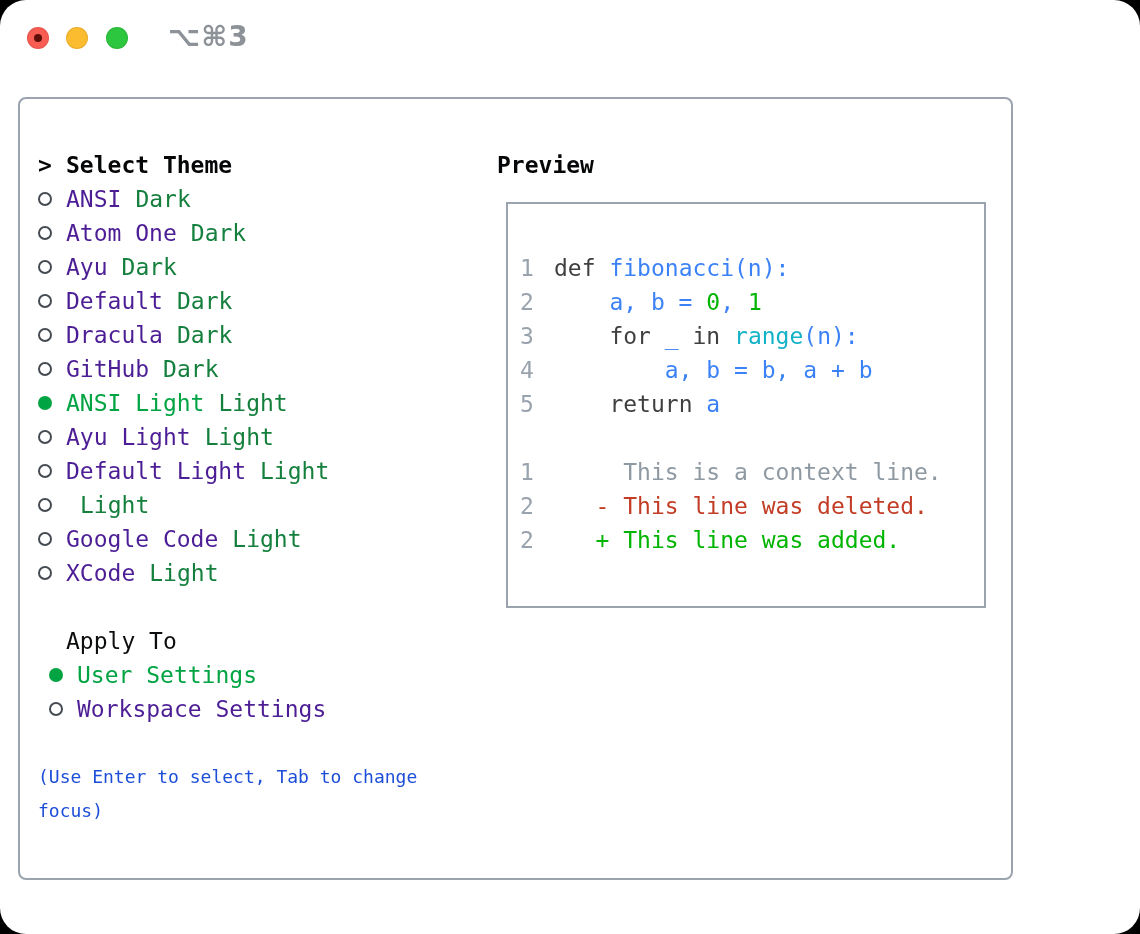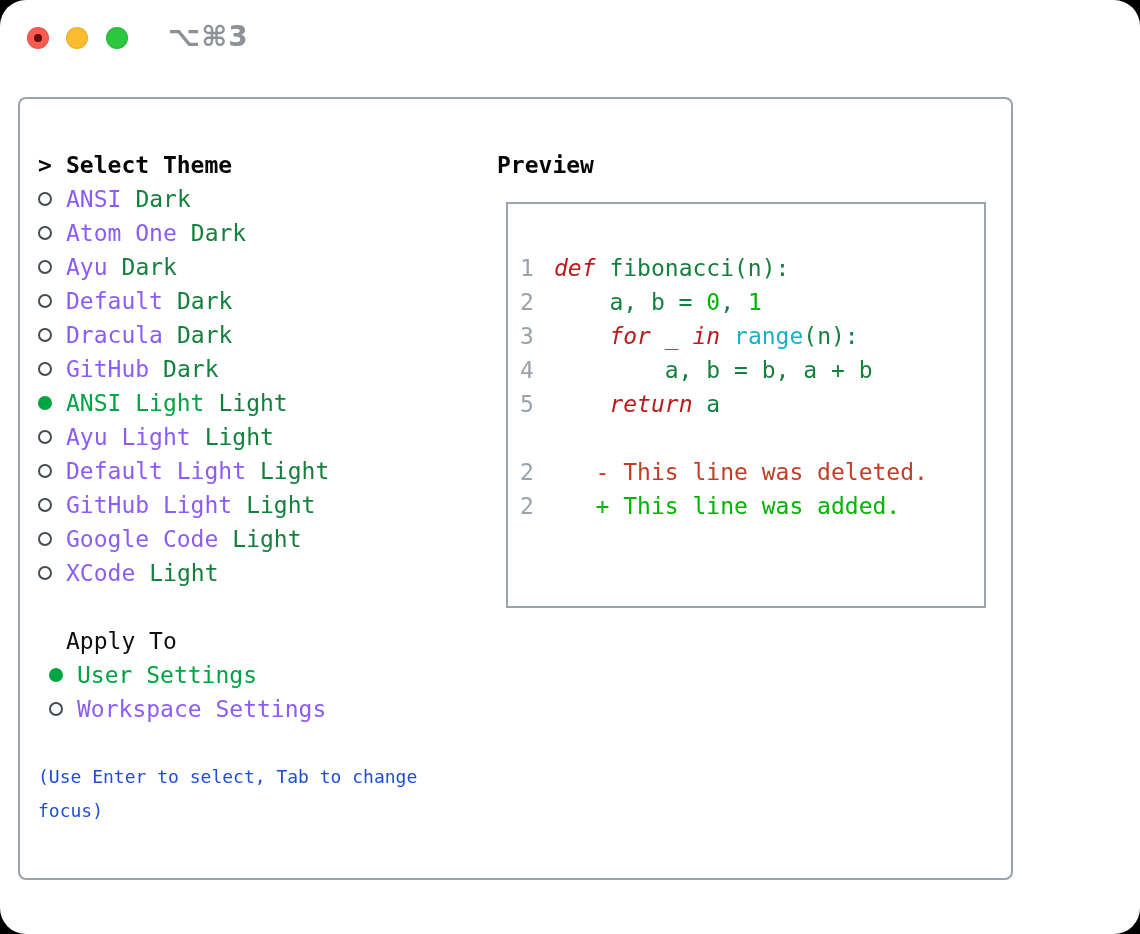--- a/index.html
+++ b/index.html
@@ -25,21 +25,21 @@
     position:absolute;left:18px;top:97px;width:995px;height:783px;
     border:2px solid #9aa3ae;border-radius:8px;box-sizing:border-box;background:#fff;
   }
   
   .row{display:flex;align-items:center;height:34px;font-size:23px;white-space:pre;}
   .marker-cell{width:28px;flex:0 0 28px;display:flex;align-items:center;}
   .circle{width:14px;height:14px;border:2px solid #444b52;border-radius:50%;
           box-sizing:border-box;display:inline-block;background:transparent;}
   .row.selected .circle{background:#00a442;border-color:#00a442;}
   .row.selected .name{color:#00a442;}
-  .name{color:#8b5cf6;}
+  .name{color:#4c1d95;}
   .tag{color:#15803d;margin-left:14px;}
   .prefix{font-weight:700;color:#050607;font-size:23px;}
   .htext{font-weight:700;color:#050607;}
   
   .theme-heading{position:absolute;left:38px;top:148px;}
   .theme-list{position:absolute;left:38px;top:182px;}
   .apply-heading{position:absolute;left:38px;top:624px;}
   .apply-list{position:absolute;left:49px;top:658px;}
   .hint{
     position:absolute;left:38px;top:760px;width:424px;
@@ -47,24 +47,24 @@
   }
   .preview-heading{position:absolute;left:497px;top:148px;}
   .preview-box{
     position:absolute;left:506px;top:202px;width:480px;height:406px;
     border:2px solid #9aa3ae;box-sizing:border-box;background:#fff;
   }
   .preview-content{position:absolute;left:520px;top:251px;}
   .pline{height:34px;line-height:34px;font-size:23px;white-space:pre;}
   .gutter{display:inline-block;width:34px;color:#99a3ad;white-space:pre;}
   .seg{white-space:pre;}
-  .kw{color:#b91c1c;font-style:italic;}
+  .kw{color:#404040;}
   .fn{color:#14b2c7;text-align:center;}
   .nm{color:#00b502;}
-  .tx{color:#15803d;}
+  .tx{color:#3b82f6;}
   .ctx{color:#8f99a2;}
   .del{color:#c33d26;}
   .add{color:#00b502;}
 </style>
 </head>
 <body>
 
 <div class="stage">
 
   <span class="tl red">
@@ -122,21 +122,20 @@
       <span class="name">Ayu Light</span>
       <span class="tag">Light</span>
     </div>
     <div class="row">
       <span class="marker-cell"><span class="circle"></span></span>
       <span class="name">Default Light</span>
       <span class="tag">Light</span>
     </div>
     <div class="row">
       <span class="marker-cell"><span class="circle"></span></span>
-      <span class="name">GitHub Light</span>
       <span class="tag">Light</span>
     </div>
     <div class="row">
       <span class="marker-cell"><span class="circle"></span></span>
       <span class="name">Google Code</span>
       <span class="tag">Light</span>
     </div>
     <div class="row">
       <span class="marker-cell"><span class="circle"></span></span>
       <span class="name">XCode</span>
@@ -165,17 +164,18 @@
     <span class="htext">Preview</span>
   </div>
   <div class="preview-box"></div>
   <div class="preview-content">
     <div class="pline"><span class="gutter">1</span><span class="seg kw">def</span><span class="seg tx"> fibonacci(n):</span></div>
     <div class="pline"><span class="gutter">2</span><span class="seg tx">    a, b = </span><span class="seg nm">0</span><span class="seg tx">, </span><span class="seg nm">1</span></div>
     <div class="pline"><span class="gutter">3</span><span class="seg tx">    </span><span class="seg kw">for</span><span class="seg tx"> _ </span><span class="seg kw">in</span><span class="seg tx"> </span><span class="seg fn">range</span><span class="seg tx">(n):</span></div>
     <div class="pline"><span class="gutter">4</span><span class="seg tx">        a, b = b, a + b</span></div>
     <div class="pline"><span class="gutter">5</span><span class="seg kw">    </span><span class="seg kw">return</span><span class="seg tx"> a</span></div>
     <div class="pline"><span class="gutter"></span></div>
+    <div class="pline"><span class="gutter">1</span><span class="seg ctx">     This is a context line.</span></div>
     <div class="pline"><span class="gutter">2</span><span class="seg del">   - This line was deleted.</span></div>
     <div class="pline"><span class="gutter">2</span><span class="seg add">   + This line was added.</span></div>
   </div>
 
 </div>
 
 </body></html>

